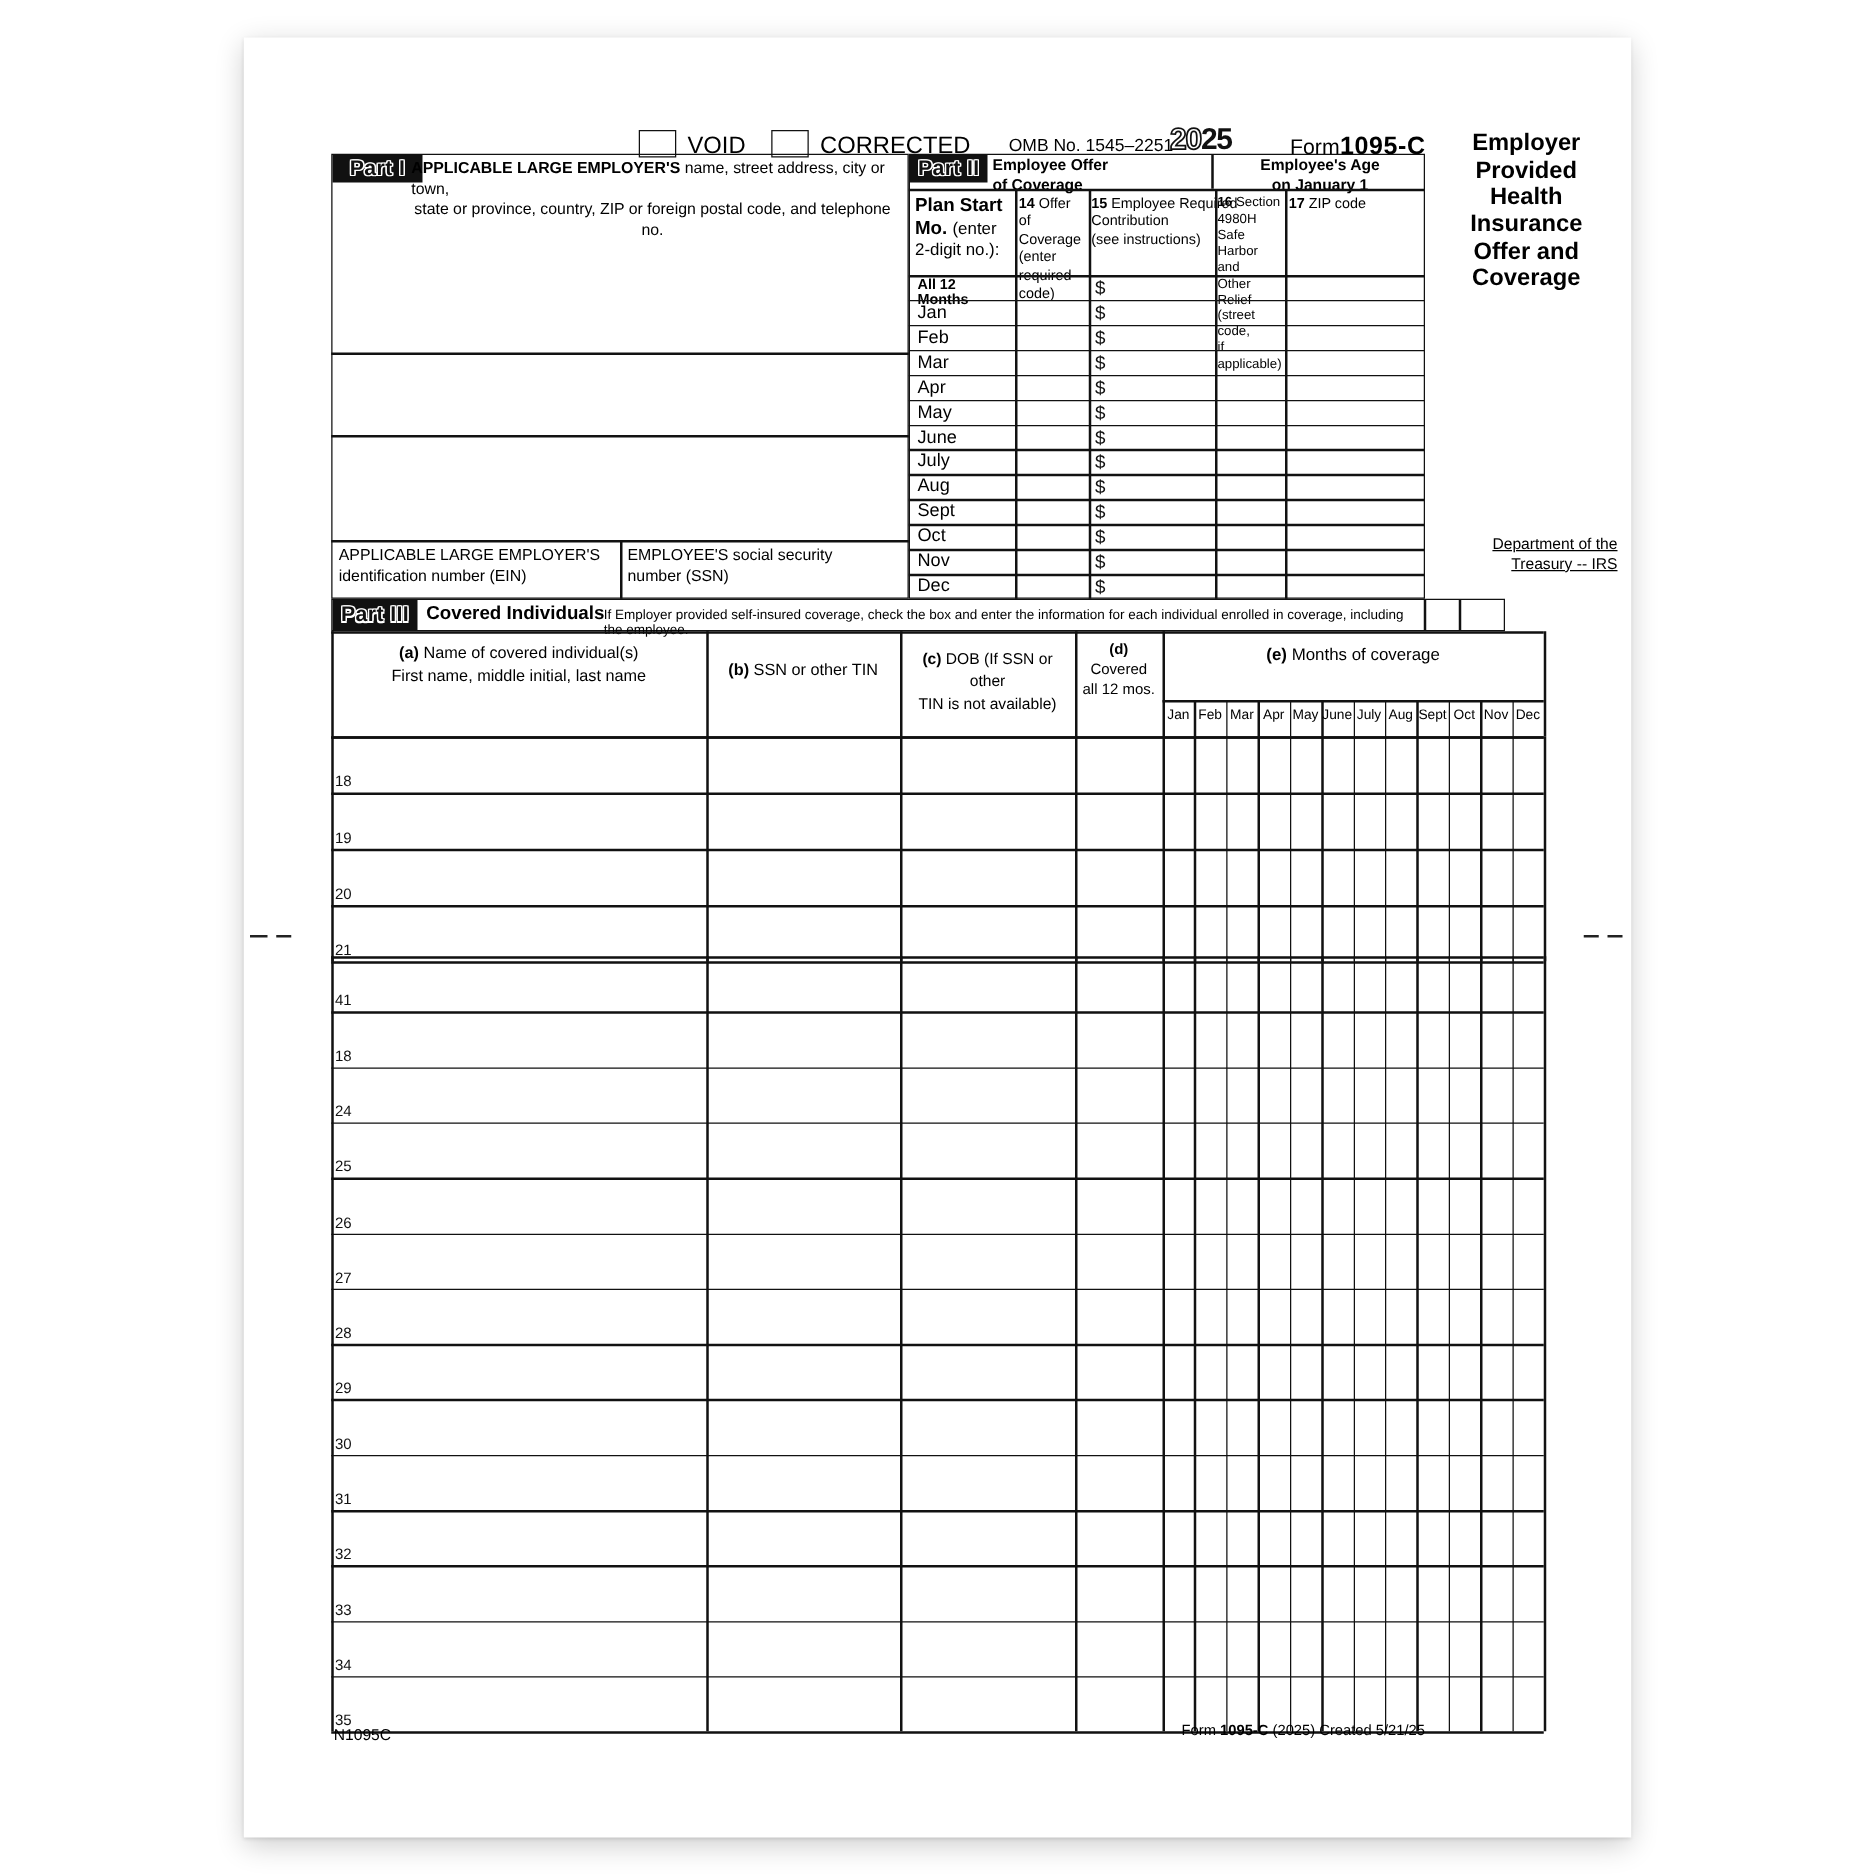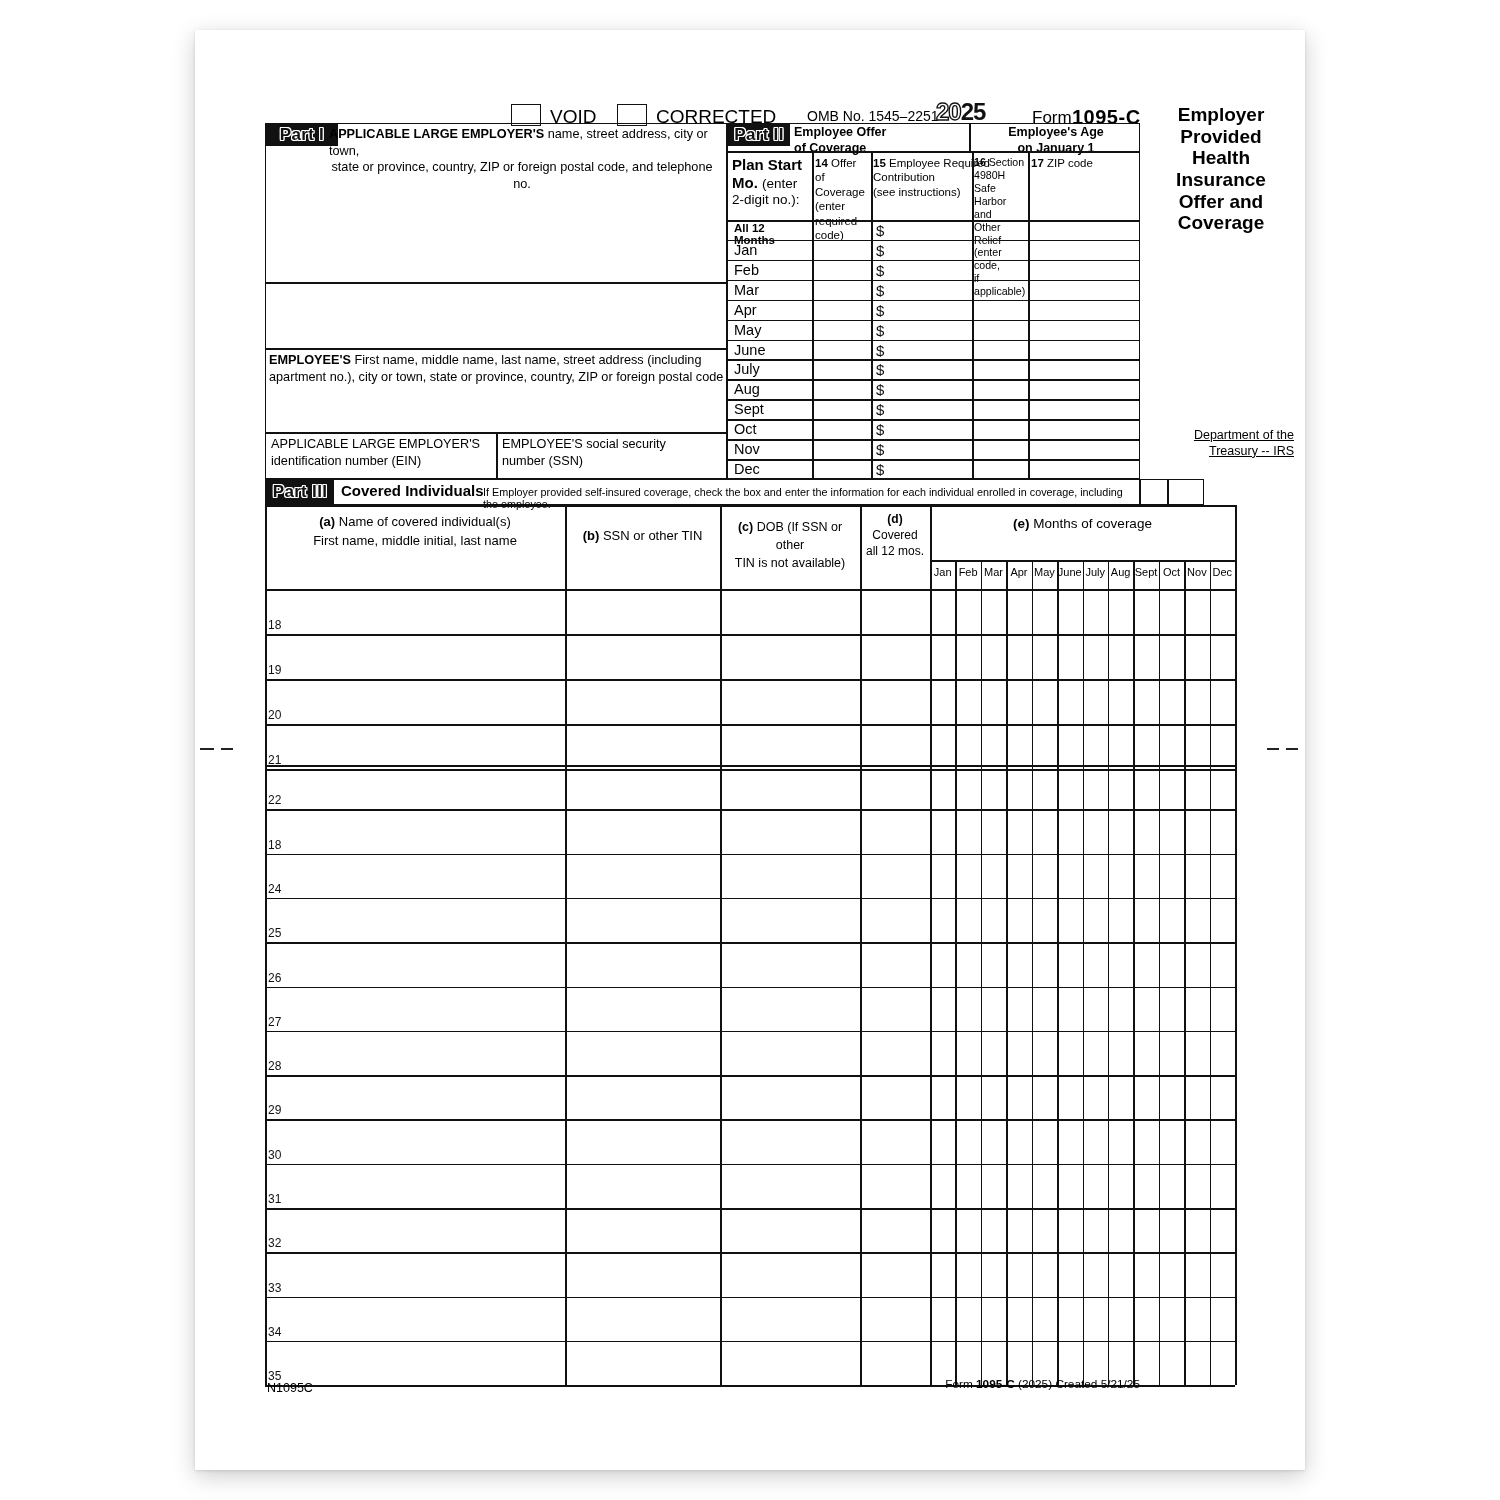--- a/index.html
+++ b/index.html
@@ -105,27 +105,20 @@
       <div class="ctr" style="padding-right:6px;">state or province, country, ZIP or foreign postal code, and telephone no.</div>
     </div>
 
     <div class="blk" style="left:72px;top:130px;width:458px;height:122px;"></div>
 
     <div class="ln" style="left:70px;top:252px;width:462px;height:1.6px;"></div>
 
 
     <div class="ln" style="left:70px;top:318px;width:462px;height:1.6px;"></div>
 
-    <div class="t" style="left:74px;top:322px;width:456px;font-size:12.7px;line-height:1.3;">
-      <div>
-        <span class="b">EMPLOYEE'S</span>
-        <span>First name, middle name, last name, street address (including</span>
-      </div>
-      <div>apartment no.), city or town, state or province, country, ZIP or foreign postal code</div>
-    </div>
 
     <div class="blk" style="left:72px;top:356px;width:458px;height:46px;"></div>
 
     <div class="ln" style="left:70px;top:402px;width:462px;height:1.6px;"></div>
 
     <div class="ln" style="left:301px;top:402px;width:1.6px;height:47px;"></div>
 
     <div class="t" style="left:76px;top:406px;width:218px;font-size:12.7px;line-height:1.3;">
       <div>APPLICABLE LARGE EMPLOYER'S</div>
       <div>identification number (EIN)</div>
@@ -173,21 +166,21 @@
       <div><span class="b">15</span> <span>Employee Required</span></div>
       <div>Contribution</div>
       <div>(see instructions)</div>
     </div>
 
     <div class="t" style="left:779px;top:126px;width:52px;font-size:10.6px;line-height:1.22;">
       <div><span class="b">16</span> <span>Section</span></div>
       <div>4980H Safe</div>
       <div>Harbor and</div>
       <div>Other Relief</div>
-      <div>(enter code,</div>
+      <div>(street code,</div>
       <div>if applicable)</div>
     </div>
 
     <div class="t" style="left:836px;top:126px;width:106px;font-size:11.5px;line-height:1.25;">
       <div><span class="b">17</span> <span>ZIP code</span></div>
     </div>
 
     <div id="part2grid">
         <div class="ln" style="left:532px;top:190px;width:413px;height:1.5px;"></div>
         <div class="ln" style="left:617px;top:122px;width:1.5px;height:327px;"></div>
@@ -456,21 +449,21 @@
         <div class="ln" style="left:785.8333333333334px;top:735px;width:1.5px;height:620.1999999999998px;"></div>
         <div class="ln" style="left:811.25px;top:735px;width:1.5px;height:620.1999999999998px;"></div>
         <div class="ln" style="left:836.6666666666666px;top:735px;width:1.5px;height:620.1999999999998px;"></div>
         <div class="ln" style="left:862.0833333333334px;top:735px;width:1.5px;height:620.1999999999998px;"></div>
         <div class="ln" style="left:887.5px;top:735px;width:1.5px;height:620.1999999999998px;"></div>
         <div class="ln" style="left:912.9166666666667px;top:735px;width:1.5px;height:620.1999999999998px;"></div>
         <div class="ln" style="left:938.3333333333334px;top:735px;width:1.5px;height:620.1999999999998px;"></div>
         <div class="ln" style="left:963.75px;top:735px;width:1.5px;height:620.1999999999998px;"></div>
         <div class="ln" style="left:989.1666666666667px;top:735px;width:1.5px;height:620.1999999999998px;"></div>
         <div class="ln" style="left:1014.5833333333334px;top:735px;width:1.5px;height:620.1999999999998px;"></div>
-        <div class="rownum" style="left:73px;top:763.3px;">22</div>
+        <div class="rownum" style="left:73px;top:763.3px;">41</div>
         <div class="blk" style="left:96px;top:737px;width:270px;height:40.3px;"></div>
         <div class="blk" style="left:373px;top:737px;width:149px;height:40.3px;"></div>
         <div class="blk" style="left:528px;top:737px;width:134px;height:40.3px;"></div>
         <div class="blk" style="left:668px;top:737px;width:64px;height:40.3px;"></div>
         <div class="blk" style="left:737px;top:737px;width:21.416666666666668px;height:40.3px;"></div>
         <div class="blk" style="left:762.4166666666666px;top:737px;width:21.416666666666668px;height:40.3px;"></div>
         <div class="blk" style="left:787.8333333333334px;top:737px;width:21.416666666666668px;height:40.3px;"></div>
         <div class="blk" style="left:813.25px;top:737px;width:21.416666666666668px;height:40.3px;"></div>
         <div class="blk" style="left:838.6666666666666px;top:737px;width:21.416666666666668px;height:40.3px;"></div>
         <div class="blk" style="left:864.0833333333334px;top:737px;width:21.416666666666668px;height:40.3px;"></div>

